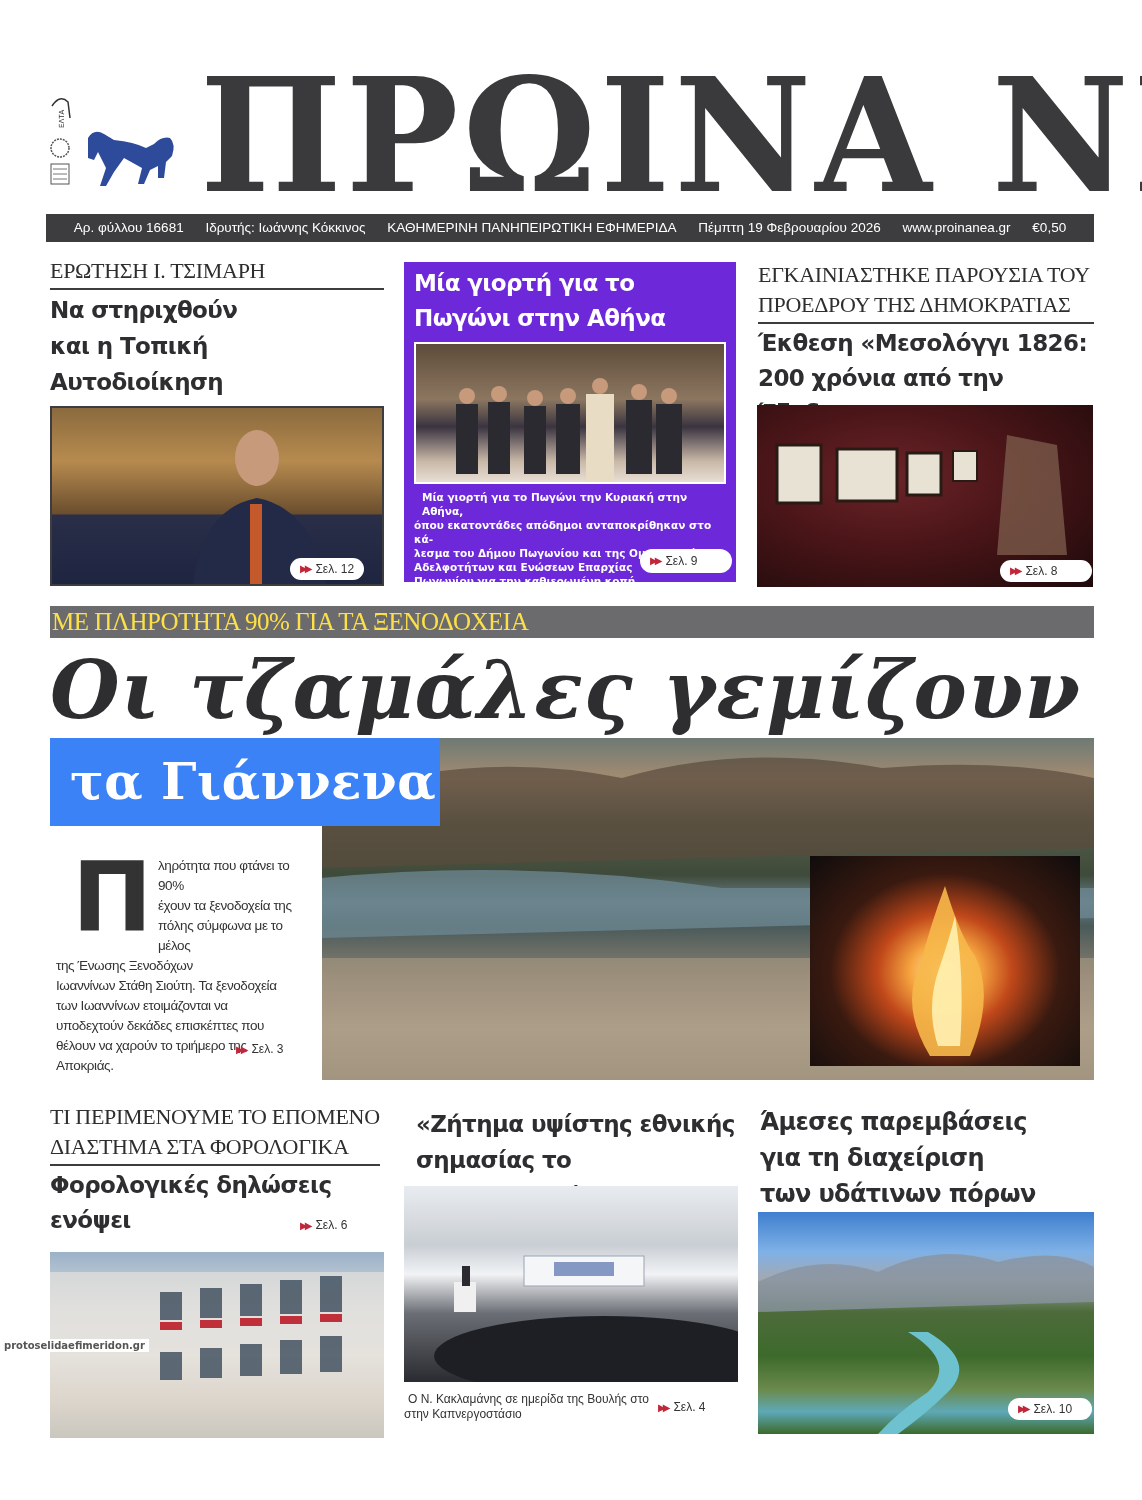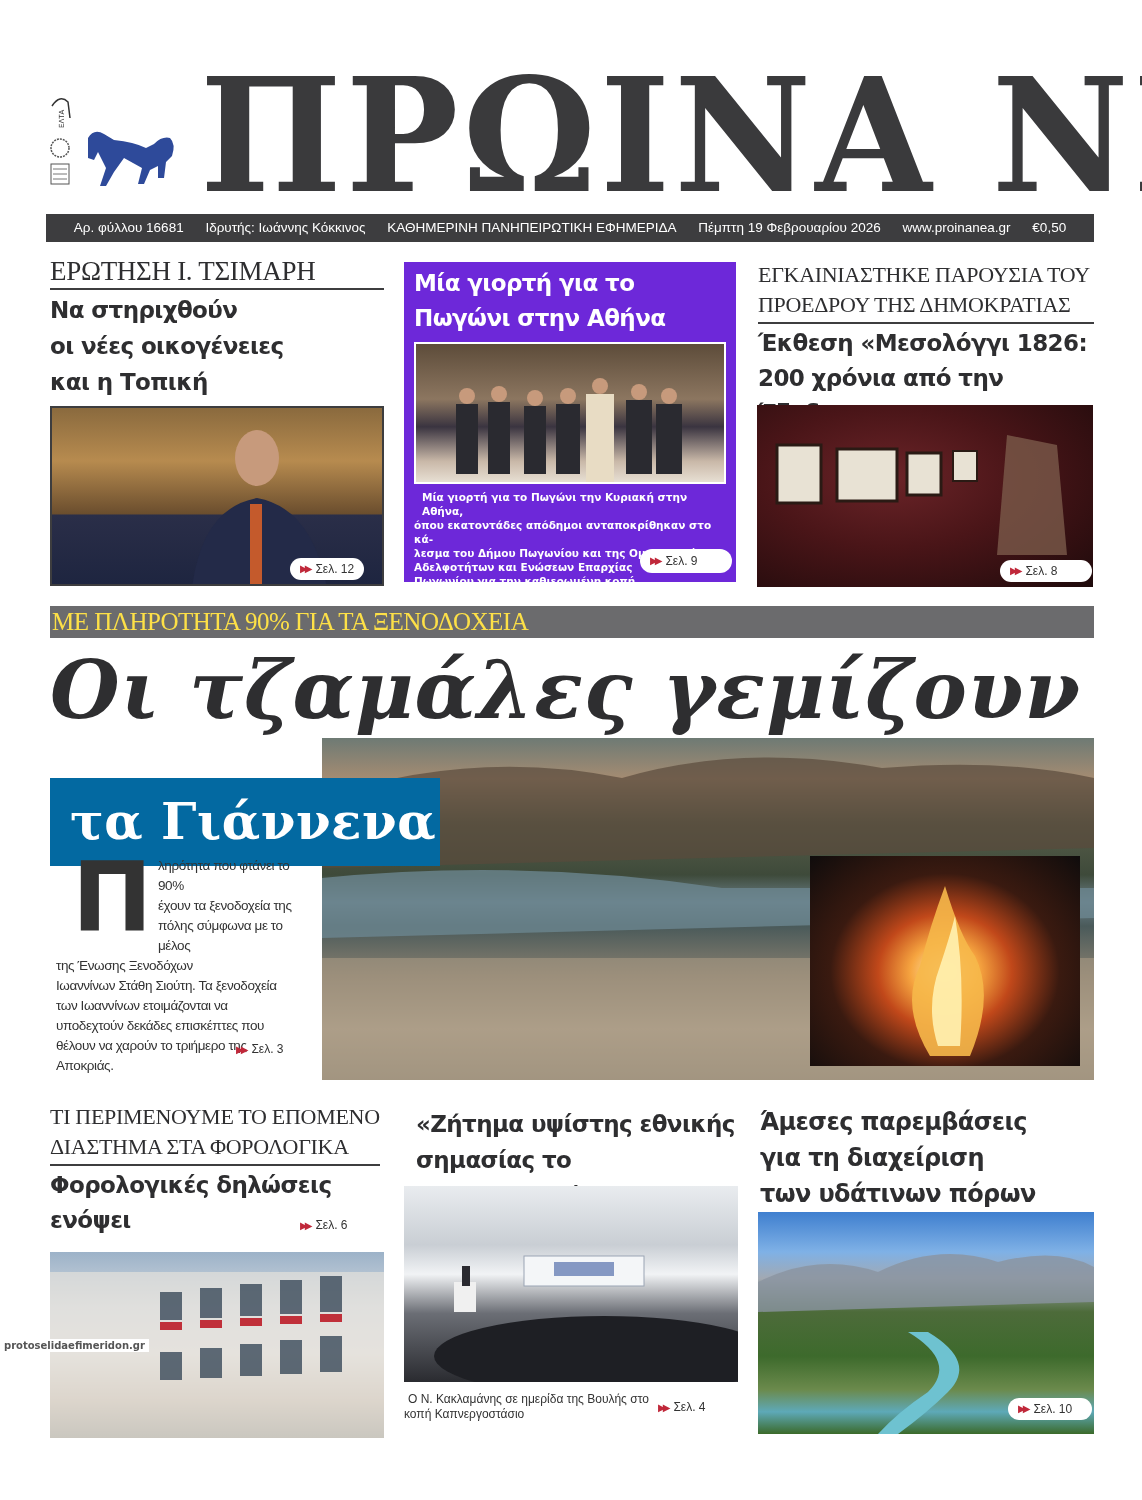--- a/index.html
+++ b/index.html
@@ -63,25 +63,24 @@
 <div class="abs info-bar">
   <span>Αρ. φύλλου 16681</span>
   <span>Ιδρυτής: Ιωάννης Κόκκινος</span>
   <span>ΚΑΘΗΜΕΡΙΝΗ ΠΑΝΗΠΕΙΡΩΤΙΚΗ ΕΦΗΜΕΡΙΔΑ</span>
   <span>Πέμπτη 19 Φεβρουαρίου 2026</span>
   <span>www.proinanea.gr</span>
   <span>€0,50</span>
 </div>
 
 <div class="abs" style="left:50px; top:258px; width:334px; height:330px;">
-  <div class="kicker" style="font-size:27px;">ΕΡΩΤΗΣΗ Ι. ΤΣΙΜΑΡΗ</div>
+  <div class="kicker" style="font-size:22px;">ΕΡΩΤΗΣΗ Ι. ΤΣΙΜΑΡΗ</div>
   <div class="kicker-rule" style="margin-top:4px; width:334px;"></div>
   <div class="headline" style="font-size:23px; line-height:36px; margin-top:2px;">
     <div>Να στηριχθούν</div>
-    <div>οι νέες οικογένειες</div>
     <div>και η Τοπική Αυτοδιοίκηση</div>
   </div>
 </div>
 <div class="abs photo ph-parliament" style="left:50px; top:406px; width:334px; height:180px; border:2px solid #3d3d3f;">
   <svg width="334" height="180">
     <ellipse cx="205" cy="50" rx="22" ry="28" fill="#c79a7c"></ellipse>
     <path d="M140 180 Q150 100 205 90 Q260 100 275 180 Z" fill="#232a48"></path>
     <rect x="198" y="96" width="12" height="84" fill="#c45a2c"></rect>
   </svg>
 </div>
@@ -161,21 +160,21 @@
 </div>
 <div class="abs" style="left:50px; top:640px; width:1060px; font-family:'DejaVu Serif', serif; font-weight:bold; font-style:italic; font-size:80px; line-height:100px; color:#2e2e30; letter-spacing:1px; white-space:nowrap;">Οι τζαμάλες γεμίζουν</div>
 
 <div class="abs photo ph-lake" style="left:322px; top:738px; width:772px; height:342px;">
   <svg width="772" height="342">
     <path d="M0 60 Q150 10 300 40 Q420 5 560 30 Q680 20 772 40 L772 110 L0 130 Z" fill="#5a4a3c" opacity="0.7"></path>
     <path d="M0 140 Q200 120 400 150 L772 150 L772 180 L0 200 Z" fill="#6c8690" opacity="0.8"></path>
     <rect x="0" y="220" width="772" height="122" fill="#a89a84" opacity="0.6"></rect>
   </svg>
 </div>
-<div class="abs" style="left:50px; top:778px; width:390px; height:88px; background:#0369a1;">
+<div class="abs" style="left:50px; top:738px; width:390px; height:88px; background:#3b82f6;">
   <div style="color:#fff; font-family:'DejaVu Serif', serif; font-weight:bold; font-size:50px; line-height:88px; padding-left:20px; letter-spacing:0.5px;">τα Γιάννενα</div>
 </div>
 <div class="abs photo ph-fire" style="left:810px; top:856px; width:270px; height:210px;">
   <svg width="270" height="210">
     <path d="M120 200 Q90 150 110 110 Q120 70 135 30 Q150 80 165 100 Q185 140 160 200 Z" fill="#f6b84a" opacity="0.9"></path>
     <path d="M128 190 Q115 150 130 110 Q140 80 145 60 Q155 120 150 190 Z" fill="#fff1b0" opacity="0.9"></path>
   </svg>
 </div>
 
 <div class="abs" style="left:56px; top:856px; width:250px; font-family:'Liberation Sans', sans-serif; font-size:13.5px; line-height:20px; color:#333; letter-spacing:-0.4px;">
@@ -246,21 +245,21 @@
   <svg width="334" height="196">
     <rect x="120" y="70" width="120" height="30" fill="#f4f6f8" stroke="#9aa4b4"></rect>
     <rect x="150" y="76" width="60" height="14" fill="#3a5aa0" opacity="0.6"></rect>
     <rect x="50" y="96" width="22" height="30" fill="#f0f0f0"></rect>
     <rect x="58" y="80" width="8" height="20" fill="#2a2a30"></rect>
     <ellipse cx="200" cy="170" rx="170" ry="40" fill="#1e1f24"></ellipse>
   </svg>
 </div>
 <div class="abs" style="left:404px; top:1392px; width:258px; font-size:12px; line-height:15px; color:#333;">
   <div style="padding-left:4px;">Ο Ν. Κακλαμάνης σε ημερίδα της Βουλής στο</div>
-  <div>κοπή Καπνεργοστάσιο</div>
+  <div>στην Καπνεργοστάσιο</div>
 </div>
 <div class="abs page-ref-plain" style="left:658px; top:1400px;">
   <span class="arr">▶▶</span>
   <span>Σελ. 4</span>
 </div>
 
 <div class="abs" style="left:760px; top:1104px; width:340px; height:110px;">
   <div class="headline" style="font-size:24px; line-height:36px;">
     <div>Άμεσες παρεμβάσεις</div>
     <div>για τη διαχείριση</div>

